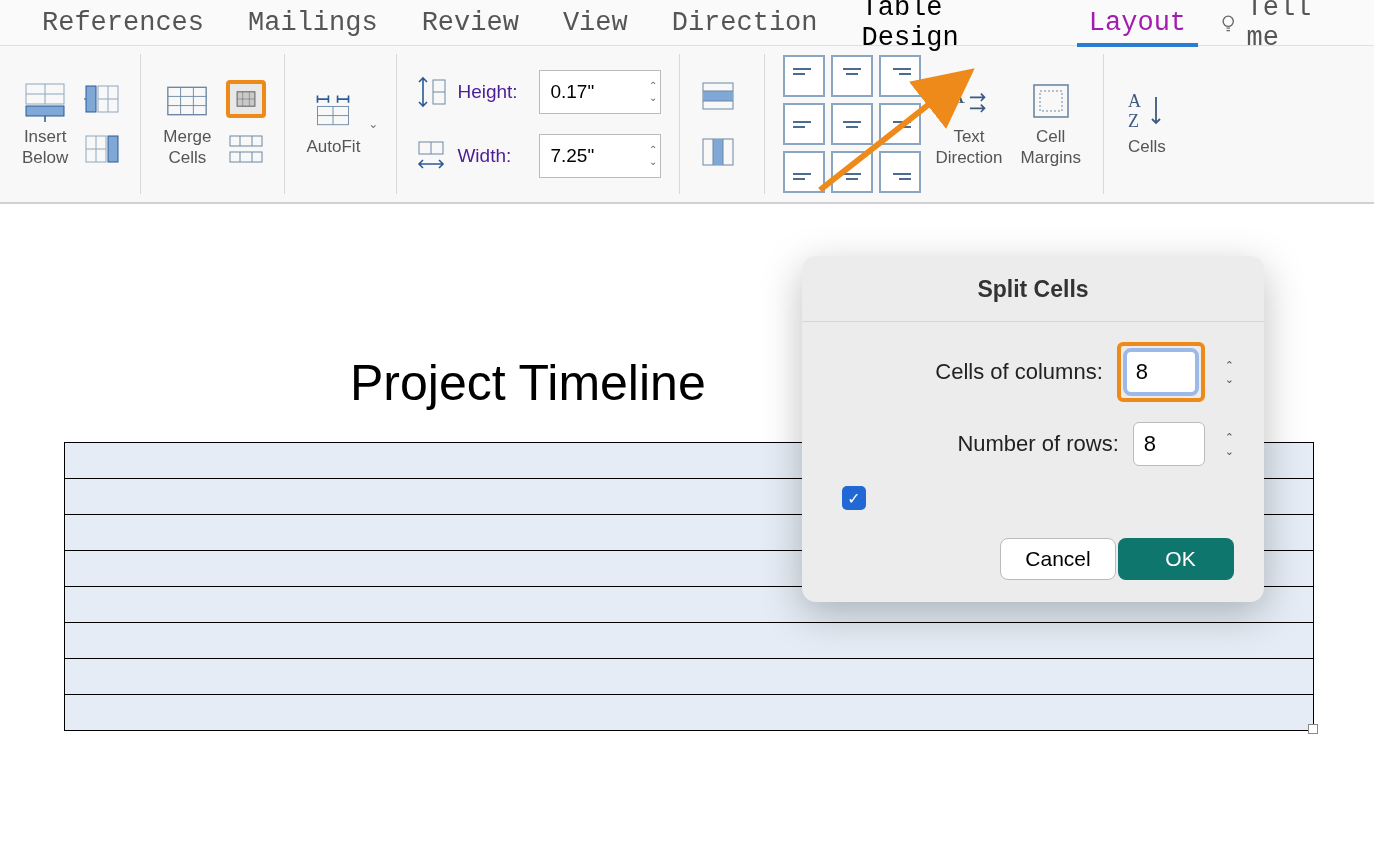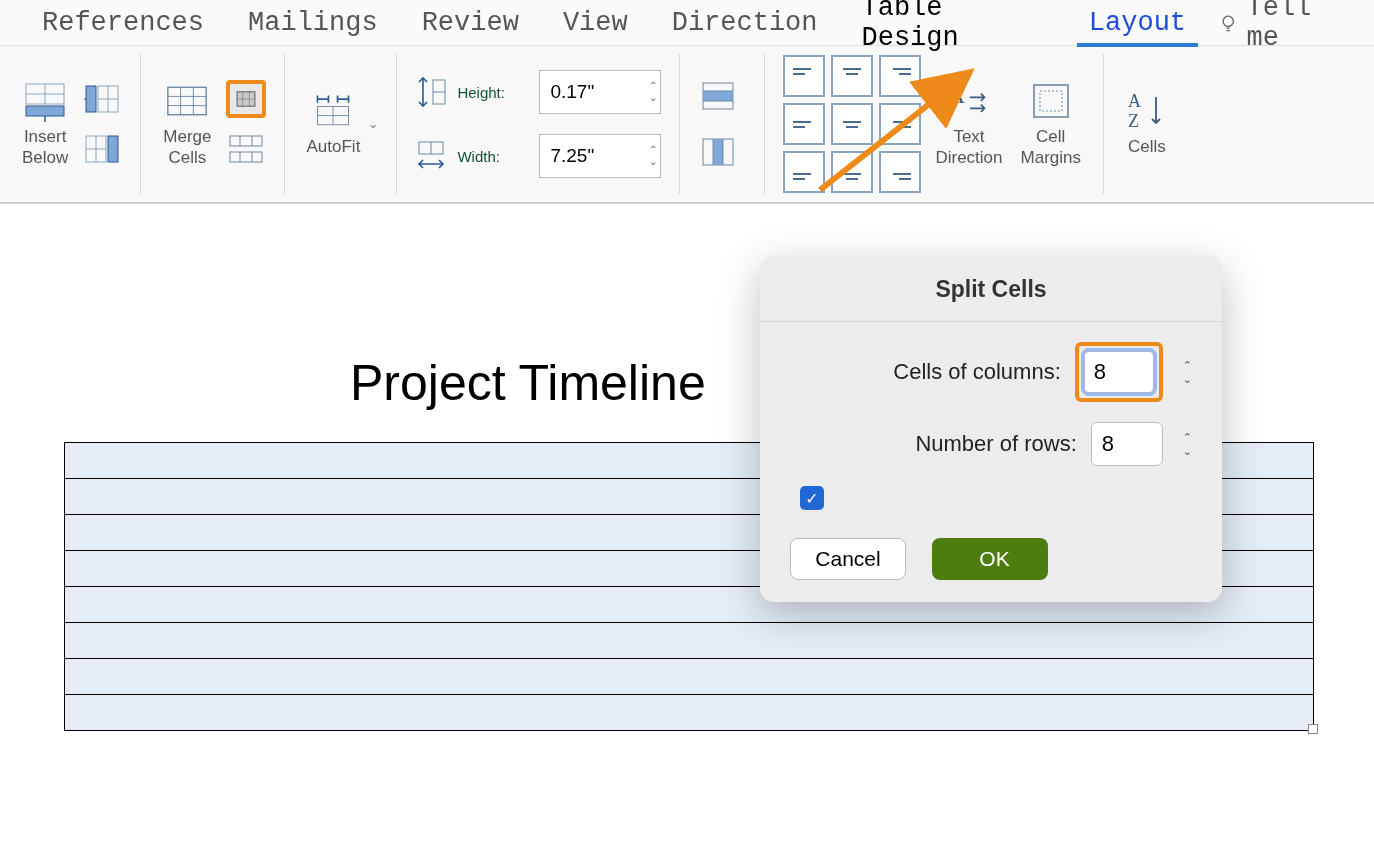--- a/index.html
+++ b/index.html
@@ -22,21 +22,21 @@
 }
 .tab {
   font-size: 27px;
   color: #555;
   padding: 8px 22px;
   cursor: pointer;
   position: relative;
   font-family: Liberation Mono, monospace;
 }
 .tab.accent { color: #000000; }
-.tab.active { color: #1d4ed8; }
+.tab.active { color: #a21caf; }
 .tab.active::after {
   content: '';
   position: absolute;
   left: 10px;
   right: 10px;
   bottom: -1px;
   height: 4px;
   background: #2b7cd3;
 }
 .tellme-wrap {
@@ -114,22 +114,22 @@
   flex-direction: column;
   gap: 20px;
   justify-content: center;
 }
 .dim-row {
   display: flex;
   align-items: center;
   gap: 10px;
 }
 .dim-label {
-  font-size: 15px;
-  color: #14532d;
+  font-size: 19px;
+  color: #4c1d95;
   min-width: 72px;
 }
 .dim-input-wrap {
   position: relative;
   display: flex;
   align-items: center;
 }
 .dim-input {
   width: 122px;
   height: 44px;
@@ -206,21 +206,21 @@
 .table-handle {
   position: absolute;
   right: -6px;
   bottom: -6px;
   width: 10px; height: 10px;
   border: 1px solid #888;
   background: #fff;
 }
 .dialog {
   position: absolute;
-  left: 760px;
+  left: 802px;
   top: 256px;
   width: 462px;
   background: #ececec;
   border-radius: 14px;
   box-shadow: 0 12px 40px rgba(0,0,0,0.25);
   padding-bottom: 22px;
 }
 .dialog-title {
   text-align: center;
   font-size: 23px;
@@ -292,34 +292,35 @@
   color: #fff;
   font-size: 16px;
   cursor: pointer;
 }
 .checkbox-label {
   font-size: 22px;
   color: #222;
 }
 .dialog-buttons {
   display: flex;
-  gap: 26px;
+  justify-content: flex-end;
+  gap: 2px;
   padding: 18px 30px 0;
 }
 .dlg-btn {
   min-width: 116px;
   height: 42px;
   border-radius: 8px;
   font-size: 21px;
   cursor: pointer;
   border: 1px solid #bbb;
   background: #fff;
 }
 .dlg-btn.primary {
-  background: #4d7c0f;
+  background: #0f766e;
   color: #fff;
   border: none;
   padding-left: 9px;
 }
 .arrow-annotation {
   position: absolute;
   left: 810px;
   top: 60px;
   width: 180px;
   height: 140px;

